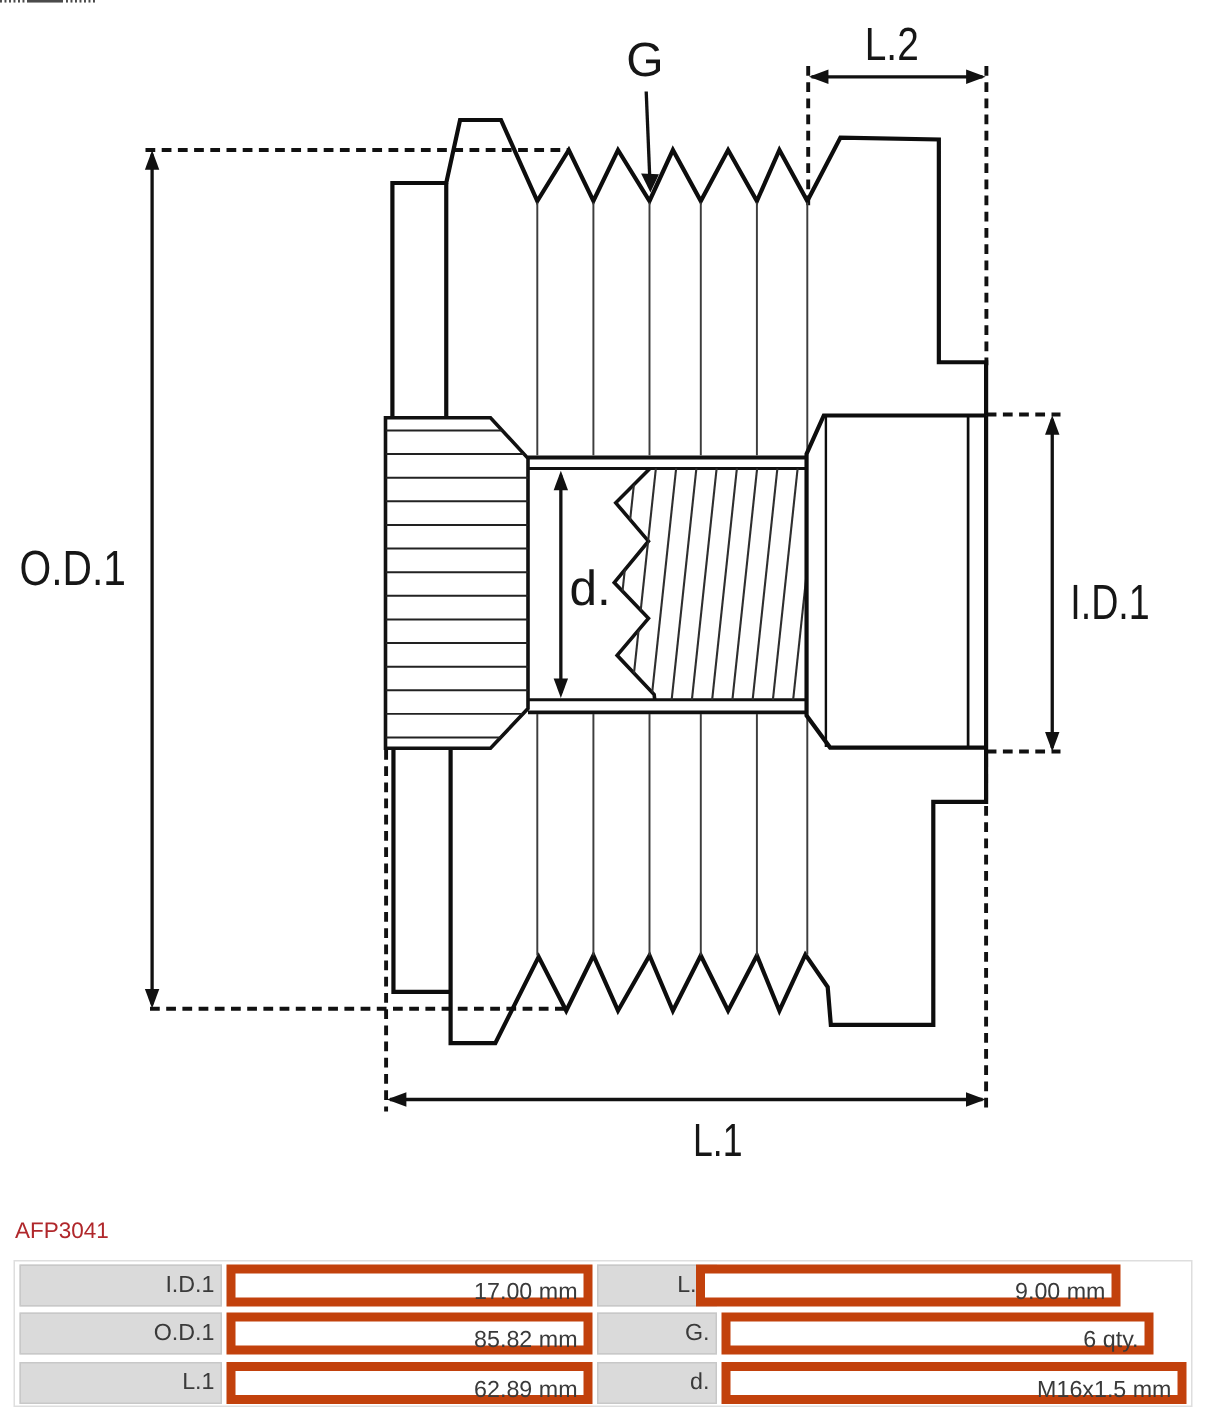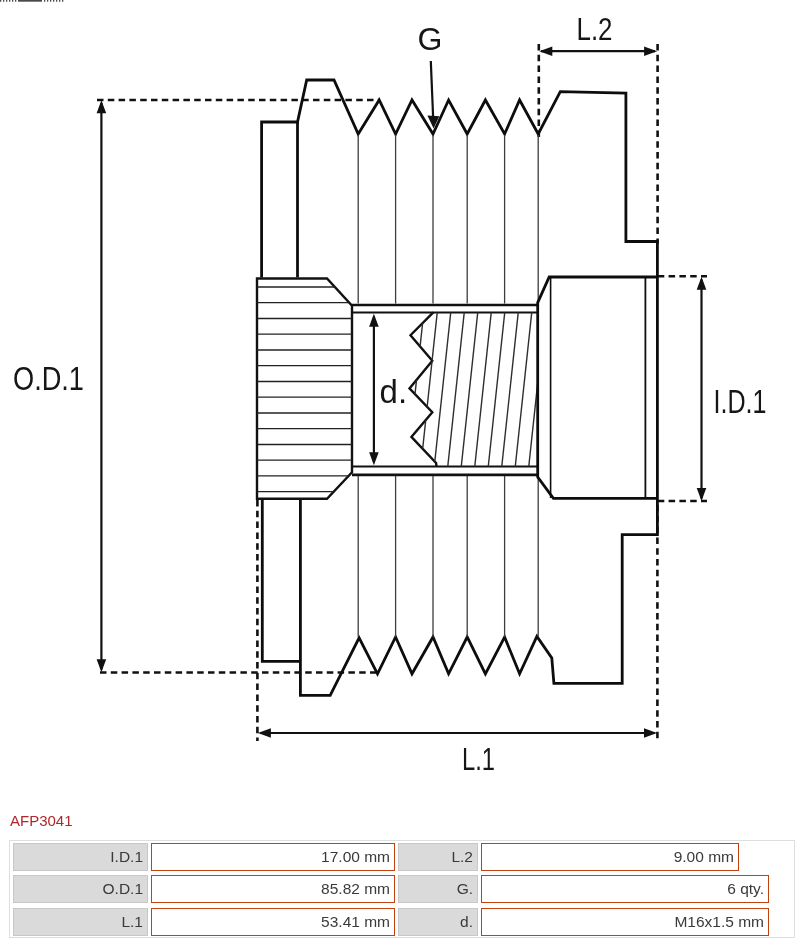--- a/index.html
+++ b/index.html
@@ -1,20 +1,20 @@
 <!DOCTYPE html>
 <html><head>
 <meta charset="utf-8">
 <style>
 html,body{margin:0;padding:0;background:#ffffff}
 body{width:809px;height:946px;position:relative;overflow:hidden;font-family:"Liberation Sans",sans-serif}
 #code{position:absolute;left:10px;top:811.4px;font-size:15px;line-height:20px;color:#b0272b}
 .cell{position:absolute;box-sizing:border-box;height:28px;font-size:15.5px;line-height:26px;color:#3a3a3a;text-align:right;padding-right:4px}
 .g{background:#dadada;border:1px solid #c8c8c8}
-.w{background:#ffffff;border:1px solid #c2410c}
+.w{background:#ffffff;border:6px solid #c2410c}
 #tblborder{position:absolute;box-sizing:border-box;left:9px;top:840px;width:786px;height:98px;border:1px solid #dedede}
 </style>
 </head>
 <body>
 <svg width="809" height="808" viewBox="0 0 809 808" style="position:absolute;left:0;top:0">
   <defs>
     <clipPath id="knurl">
       <polygon points="257,278.5 327,278.5 352,305.6 352,472.3 327,498.8 257,498.8"></polygon>
     </clipPath>
     <clipPath id="thread">
@@ -150,21 +150,21 @@
     <text x="379.6" y="403" font-size="33">d.</text>
     <text x="462" y="770.4" font-size="31" textLength="33" lengthAdjust="spacingAndGlyphs">L.1</text>
   </g>
 </svg>
 
 <div id="code">AFP3041</div>
 <div id="tblborder"></div>
 <div class="cell g" style="left:12.5px;top:843px;width:135.5px">I.D.1</div>
 <div class="cell w" style="left:151px;top:843px;width:244px">17.00 mm</div>
 <div class="cell g" style="left:398px;top:843px;width:80px">L.2</div>
-<div class="cell w" style="left:481px;top:843px;width:258px">9.00 mm</div>
+<div class="cell w" style="left:464px;top:843px;width:283px">9.00 mm</div>
 <div class="cell g" style="left:12.5px;top:875.3px;width:135.5px">O.D.1</div>
 <div class="cell w" style="left:151px;top:875.3px;width:244px">85.82 mm</div>
 <div class="cell g" style="left:398px;top:875.3px;width:80px">G.</div>
 <div class="cell w" style="left:481px;top:875.3px;width:288px">6 qty.</div>
 <div class="cell g" style="left:12.5px;top:907.5px;width:135.5px">L.1</div>
-<div class="cell w" style="left:151px;top:907.5px;width:244px">53.41 mm</div>
+<div class="cell w" style="left:151px;top:907.5px;width:244px">62.89 mm</div>
 <div class="cell g" style="left:398px;top:907.5px;width:80px">d.</div>
-<div class="cell w" style="left:481px;top:907.5px;width:288px">M16x1.5 mm</div>
+<div class="cell w" style="left:481px;top:907.5px;width:310px">M16x1.5 mm</div>
 
 </body></html>

